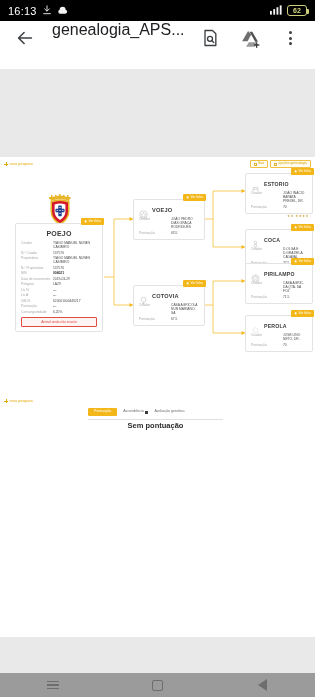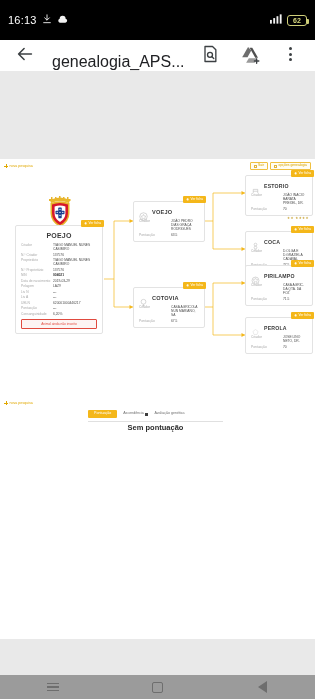--- a/index.html
+++ b/index.html
@@ -5,43 +5,43 @@
   * { box-sizing: border-box; margin: 0; padding: 0; }
   html, body {
     width: 315px; height: 700px;
     font-family: "Liberation Sans", sans-serif;
     background: #ffffff;
     overflow: hidden;
   }
 
   
   .statusbar {
-    height: 40px; background: #000; color: #fff;
+    height: 21px; background: #000; color: #fff;
     display: flex; align-items: center; justify-content: space-between;
     padding: 0 8px; font-size: 11px;
   }
   .sb-left { display: flex; align-items: center; gap: 5px; }
   .sb-right { display: flex; align-items: center; gap: 4px; }
   .sb-time { font-size: 11px; letter-spacing: .2px; }
   .sb-ico { display: inline-block; opacity: .95; }
   .batt {
     border: 1px solid #cfcf7a; border-radius: 3px;
     width: 20px; height: 11px; position: relative;
     display: flex; align-items: center; justify-content: center;
     color: #d8d87e; font-size: 7px; font-weight: bold;
   }
   .batt::after {
     content: ""; position: absolute; right: -3px; top: 3px;
     width: 2px; height: 5px; background: #cfcf7a; border-radius: 0 1px 1px 0;
   }
 
   
   .appbar {
-    height: 31px; background: #fff;
-    display: flex; align-items: flex-end; gap: 6px;
+    height: 48px; background: #fff;
+    display: flex; align-items: flex-start; gap: 6px;
     padding: 0 8px;
   }
   .appbar-title {
     flex: 1; font-size: 16px; color: #202124;
     white-space: nowrap; overflow: hidden; text-overflow: ellipsis;
     padding-left: 4px;
   }
   .iconbtn {
     width: 34px; height: 34px; display: flex;
     align-items: center; justify-content: center;

